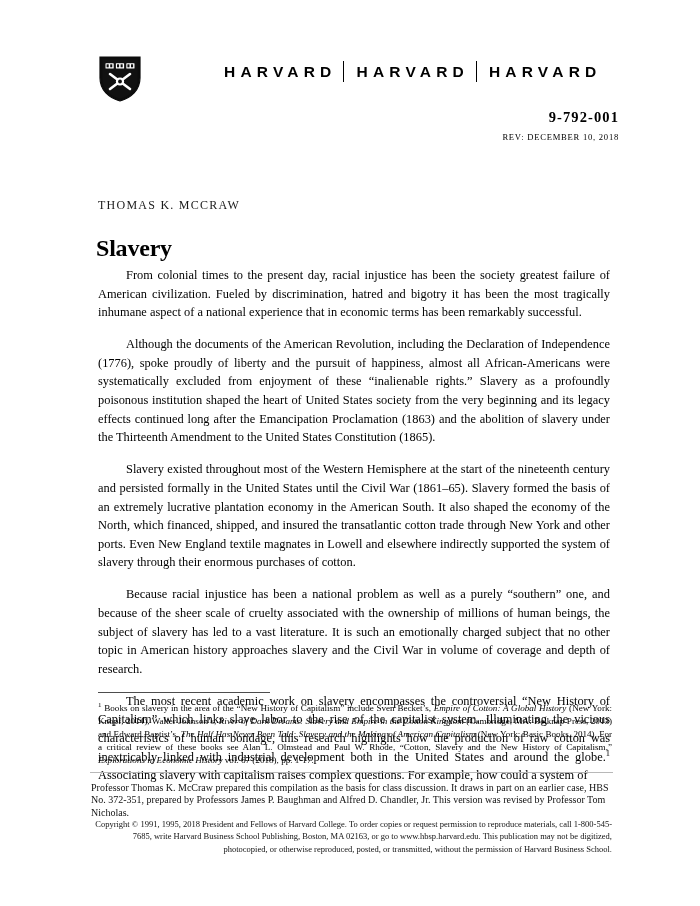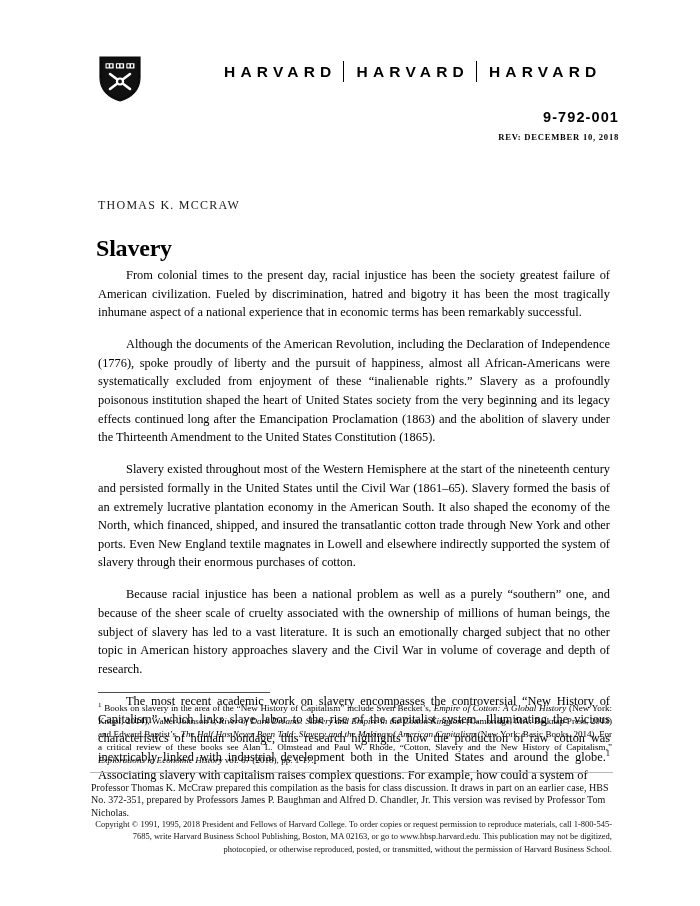--- a/index.html
+++ b/index.html
@@ -63,31 +63,31 @@
   }
 
   
   .casenum-block {
     position: absolute;
     right: 81px;
     top: 108px;
     text-align: right;
   }
   .casenum {
-    font-family: Liberation Sans, sans-serif;
+    font-family: Liberation Serif, serif;
     font-weight: bold;
     font-size: 14.5px;
     letter-spacing: 1.1px;
     line-height: 18px;
     color: #000;
   }
   .caserev {
     font-family: "Liberation Serif", "DejaVu Serif", serif;
     font-size: 8.6px;
-    font-weight: bold;
+    font-weight: normal;
     letter-spacing: 0.75px;
     line-height: 14px;
     margin-top: 4px;
     color: #000;
     text-transform: uppercase;
   }
 
   
   .author {
     position: absolute;

